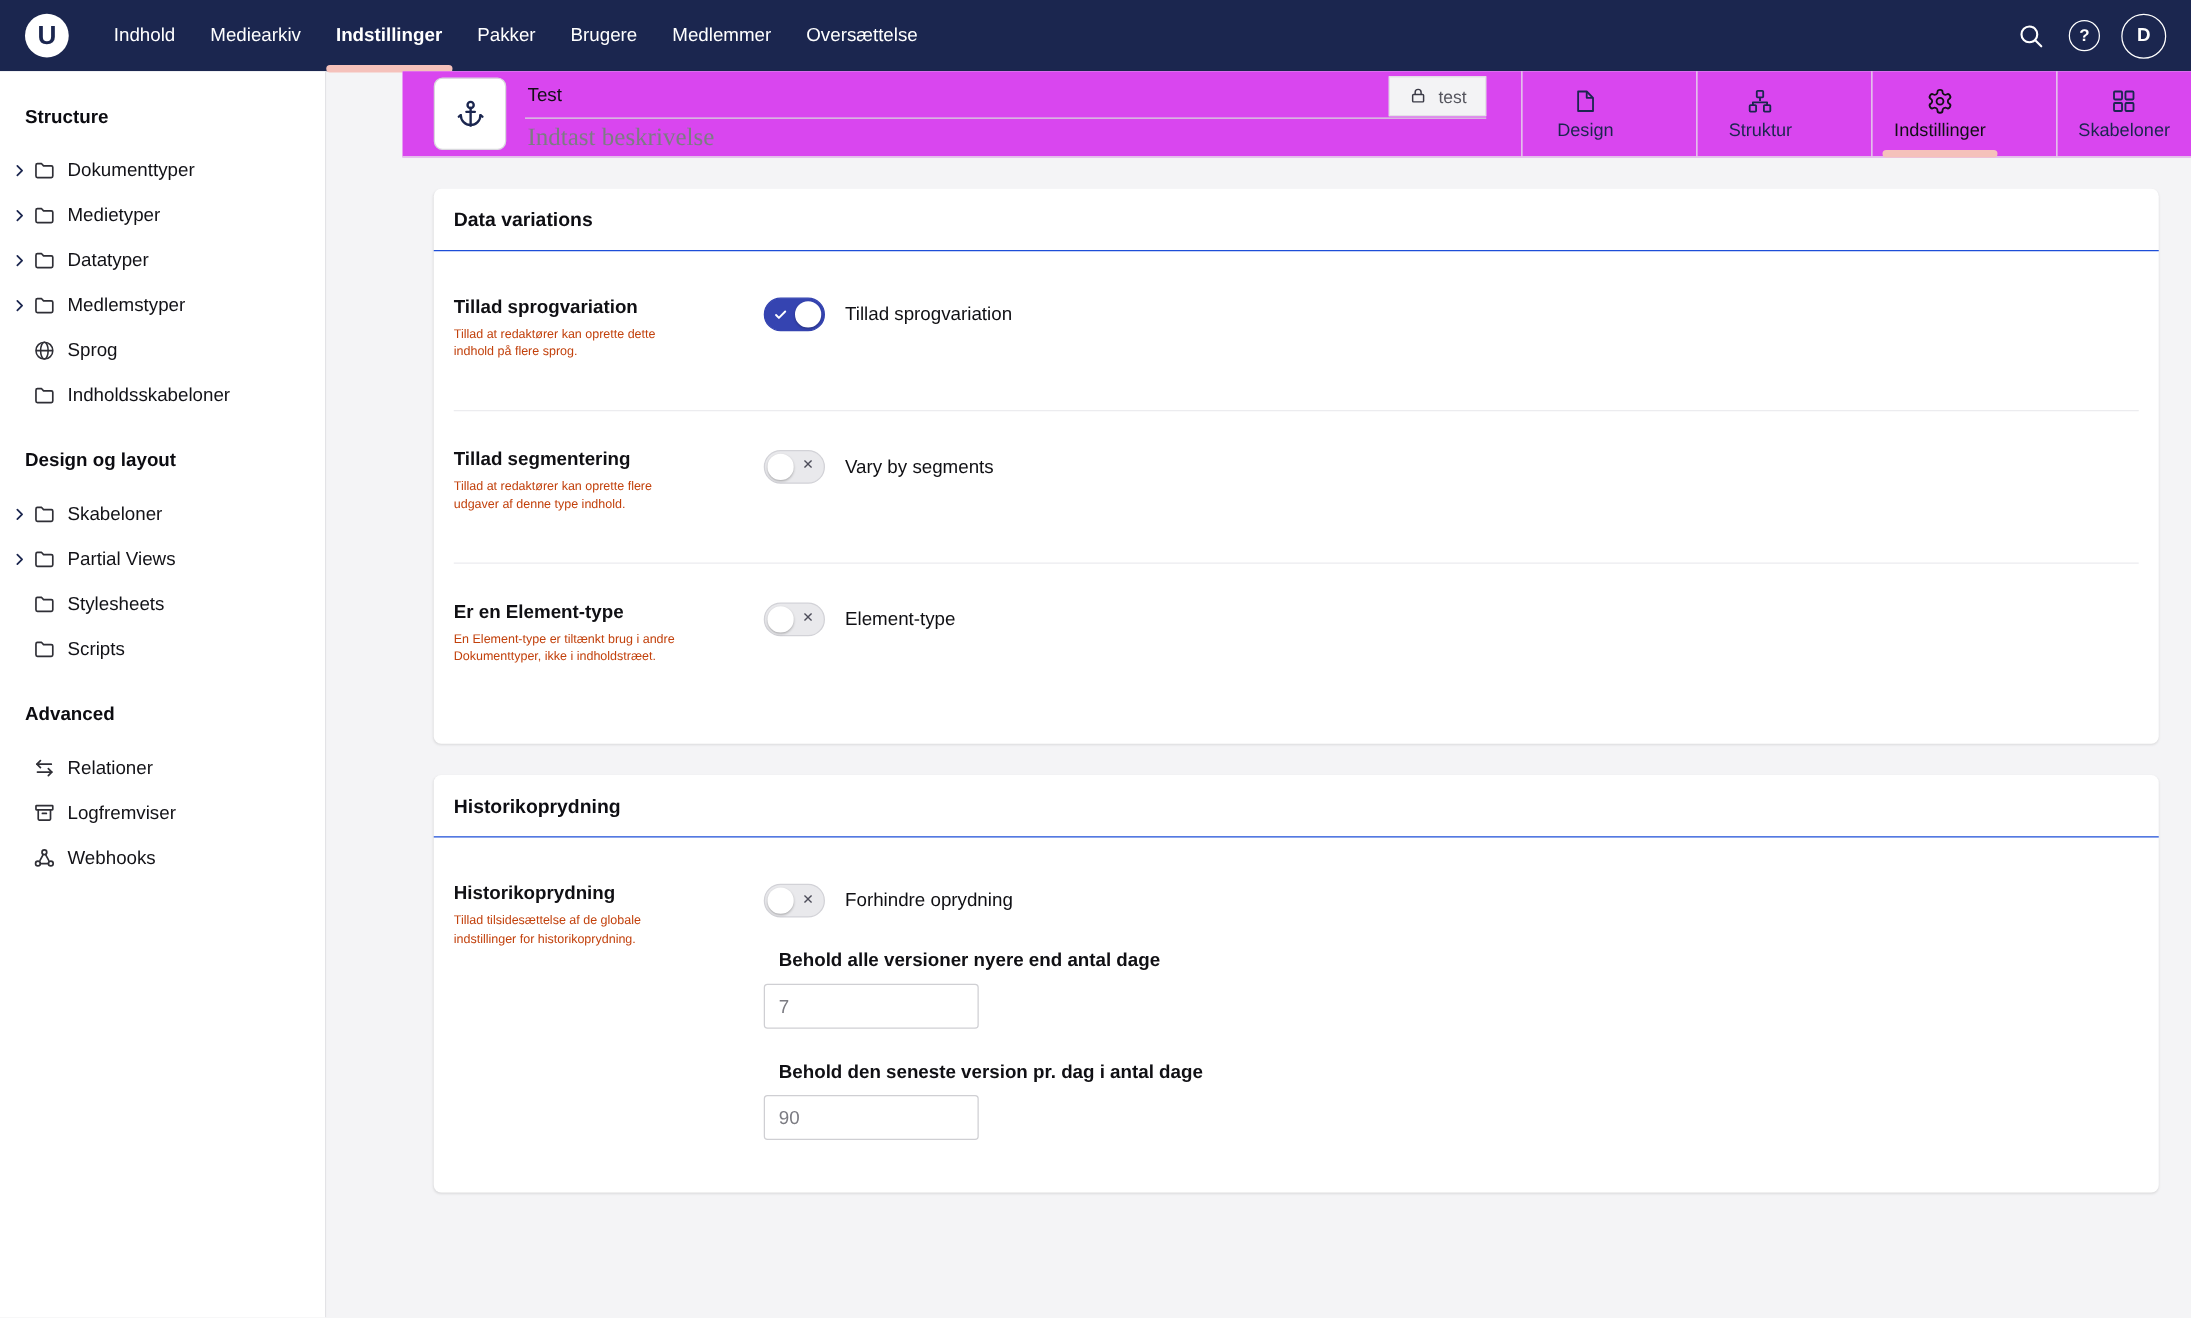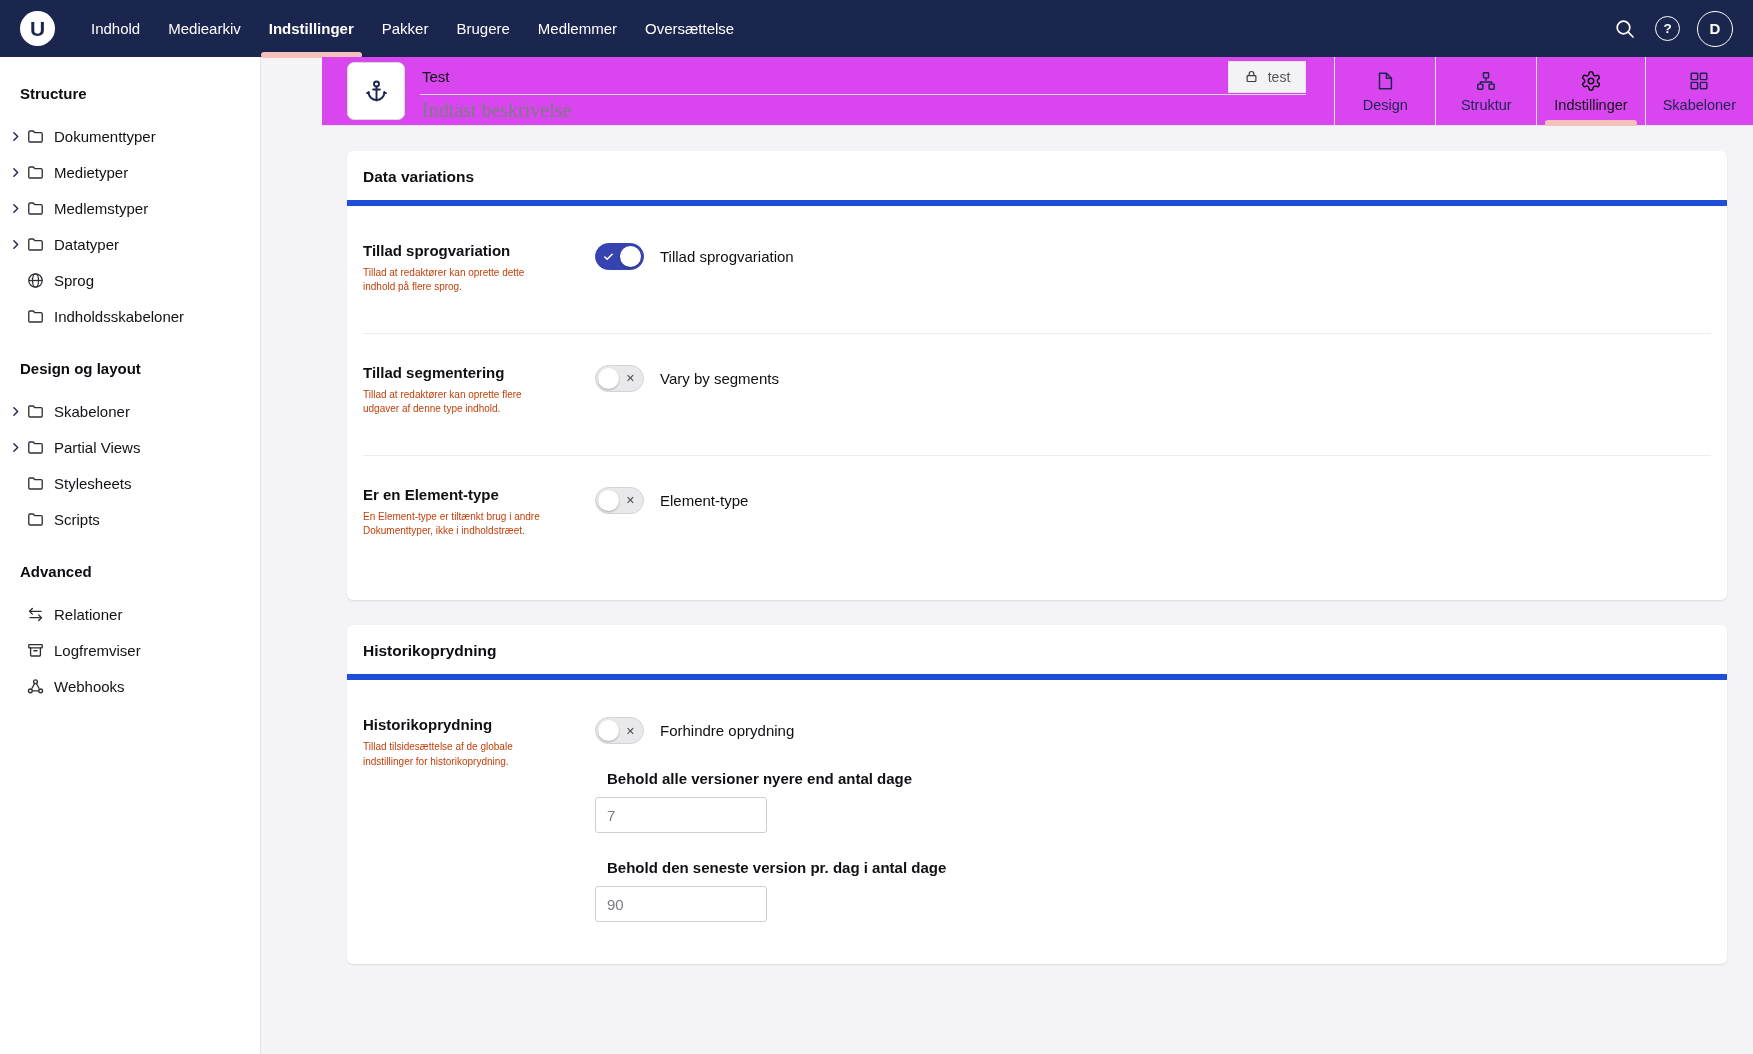--- a/index.html
+++ b/index.html
@@ -76,37 +76,37 @@
   }
   .lock-badge{
     display:flex;align-items:center;gap:9px;background:#f3f3f5;border:1px solid #e2e2e5;
     height:30px;padding:0 15px;color:#55555e;font-size:14px;cursor:default;flex:0 0 auto;margin-bottom:1px;
   }
   .desc-input{
     border:none;outline:none;font-family:Liberation Serif, serif;font-size:20px;color:#33333a;
     padding:4px 2px 0;background:transparent;
   }
   .desc-input::placeholder{color:#7c7c83;}
-  .wh-tabs{display:flex;align-items:stretch;}
+  .wh-tabs{display:flex;align-items:stretch;gap:39px;}
   .wh-tab{
     position:relative;display:flex;flex-direction:column;align-items:center;justify-content:center;gap:5px;
     padding:0 17px;min-width:66px;border-left:1px solid #e6e6e9;color:#1b264f;font-size:14.5px;cursor:pointer;
   }
   .wh-tab .tab-ico{width:22px;height:22px;}
   .wh-tab.active{color:#101014;}
   .wh-tab.active::after{
     content:"";position:absolute;left:8px;right:8px;bottom:-1px;height:6px;background:#f5c1bb;border-radius:3px;
   }
 
   
   .content{padding:25px 26px 0 25px;box-sizing:border-box;height:calc(100% - 68px);overflow:hidden;}
   .card{background:#fff;border-radius:6px;box-shadow:0 1px 2px rgba(0,0,0,.10);margin-bottom:25px;}
-  .card-header{padding:17px 16px 14px;font-size:15.5px;font-weight:700;color:#0e0e13;border-bottom:6px solid #1d4ed8;}
+  .card-header{padding:17px 16px 14px;font-size:15.5px;font-weight:700;color:#0e0e13;border-bottom:1px solid #1d4ed8;}
   .card-body{padding:6px 0 4px;}
-  .frow{display:flex;padding:30px 18px 38px 16px;}
+  .frow{display:flex;padding:30px 18px 38px 16px;gap:16px;}
   .frow.tall{padding-bottom:58px;}
   .row-divider{height:1px;background:#ececef;margin:0 16px;}
   .row-left{width:232px;flex:0 0 auto;box-sizing:border-box;padding-right:24px;}
   .row-label{font-size:15px;font-weight:700;color:#101014;margin-bottom:7px;}
   .row-desc{font-size:10px;line-height:1.44;color:#c2410c;max-width:178px;}
   .row-right{flex:1;padding-top:1px;}
   .toggle-line{display:flex;align-items:center;gap:16px;font-size:15px;color:#101014;}
 
   
   .toggle{
@@ -193,34 +193,34 @@
       <span class="caret">
           <svg width="13" height="13" viewBox="0 0 24 24" fill="none" stroke="currentColor" stroke-width="2.6" stroke-linecap="round" stroke-linejoin="round">
             <polyline points="9 5 16 12 9 19"></polyline>
           </svg>
         </span>
       <span class="side-ico">
           <svg width="19" height="19" viewBox="0 0 24 24" fill="none" stroke="currentColor" stroke-width="1.7" stroke-linejoin="round">
             <path d="M3.5 6.5a1.5 1.5 0 0 1 1.5-1.5h4.2l2 2.2H19a1.5 1.5 0 0 1 1.5 1.5v8.8a1.5 1.5 0 0 1-1.5 1.5H5a1.5 1.5 0 0 1-1.5-1.5z"></path>
           </svg>
         </span>
+      <span class="side-label">Datatyper</span>
+    </div>
+    <div class="side-item">
+      <span class="caret">
+          <svg width="13" height="13" viewBox="0 0 24 24" fill="none" stroke="currentColor" stroke-width="2.6" stroke-linecap="round" stroke-linejoin="round">
+            <polyline points="9 5 16 12 9 19"></polyline>
+          </svg>
+        </span>
+      <span class="side-ico">
+          <svg width="19" height="19" viewBox="0 0 24 24" fill="none" stroke="currentColor" stroke-width="1.7" stroke-linejoin="round">
+            <path d="M3.5 6.5a1.5 1.5 0 0 1 1.5-1.5h4.2l2 2.2H19a1.5 1.5 0 0 1 1.5 1.5v8.8a1.5 1.5 0 0 1-1.5 1.5H5a1.5 1.5 0 0 1-1.5-1.5z"></path>
+          </svg>
+        </span>
       <span class="side-label">Medlemstyper</span>
-    </div>
-    <div class="side-item">
-      <span class="caret">
-          <svg width="13" height="13" viewBox="0 0 24 24" fill="none" stroke="currentColor" stroke-width="2.6" stroke-linecap="round" stroke-linejoin="round">
-            <polyline points="9 5 16 12 9 19"></polyline>
-          </svg>
-        </span>
-      <span class="side-ico">
-          <svg width="19" height="19" viewBox="0 0 24 24" fill="none" stroke="currentColor" stroke-width="1.7" stroke-linejoin="round">
-            <path d="M3.5 6.5a1.5 1.5 0 0 1 1.5-1.5h4.2l2 2.2H19a1.5 1.5 0 0 1 1.5 1.5v8.8a1.5 1.5 0 0 1-1.5 1.5H5a1.5 1.5 0 0 1-1.5-1.5z"></path>
-          </svg>
-        </span>
-      <span class="side-label">Datatyper</span>
     </div>
     <div class="side-item">
       <span class="caret empty"></span>
       <span class="side-ico">
           <svg width="19" height="19" viewBox="0 0 24 24" fill="none" stroke="currentColor" stroke-width="1.6">
             <circle cx="12" cy="12" r="8.5"></circle>
             <ellipse cx="12" cy="12" rx="3.8" ry="8.5"></ellipse>
             <line x1="3.5" y1="12" x2="20.5" y2="12"></line>
           </svg>
         </span>

